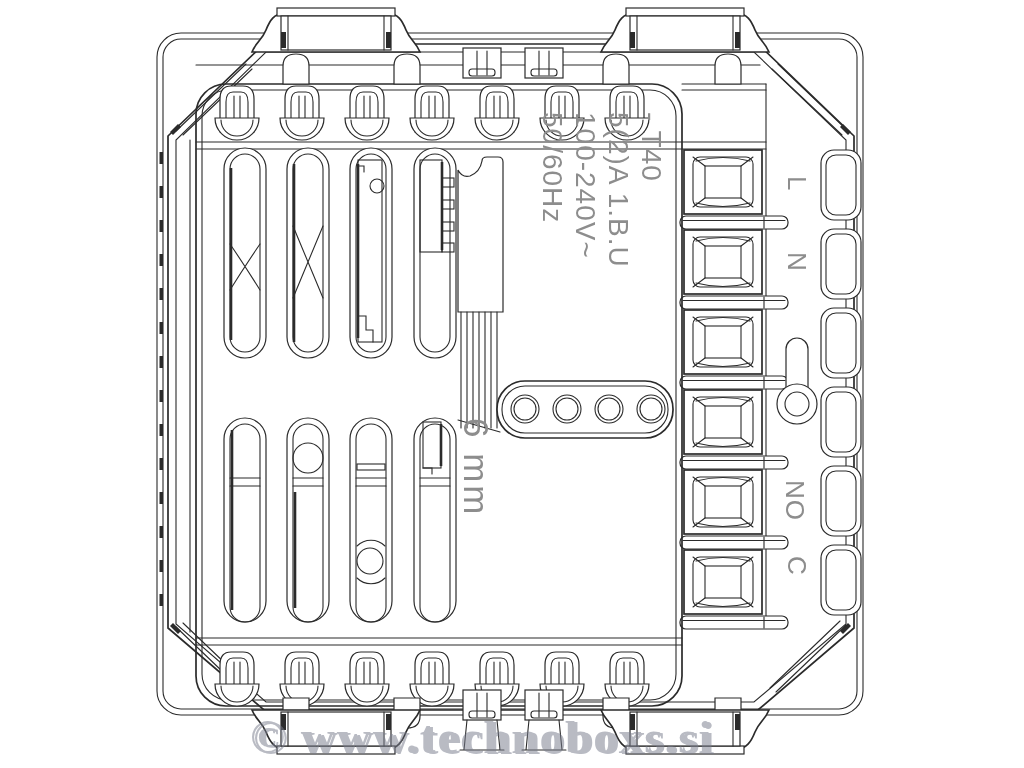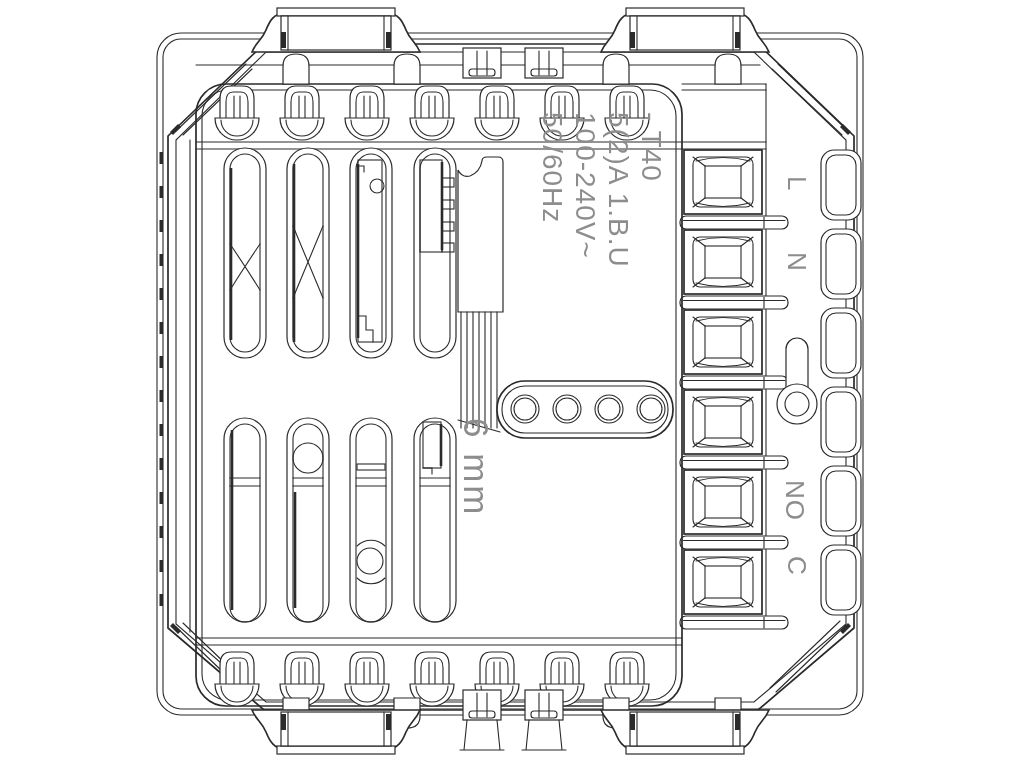--- a/index.html
+++ b/index.html
@@ -296,13 +296,14 @@
   <g>
     <text class="lbl" x="788" y="176" transform="rotate(90 788 176)">L</text>
     <text class="lbl" x="788" y="252" transform="rotate(90 788 252)">N</text>
     <text class="lbl" x="786" y="480" transform="rotate(90 786 480)">NO</text>
     <text class="lbl" x="788" y="556" transform="rotate(90 788 556)">C</text>
   </g>
 
   <text class="dim" x="464" y="418" transform="rotate(90 464 418)">6 mm</text>
 </svg>
 
+<div class="watermark">© www.technoboxs.si</div>
 </div>
 
 </body></html>

